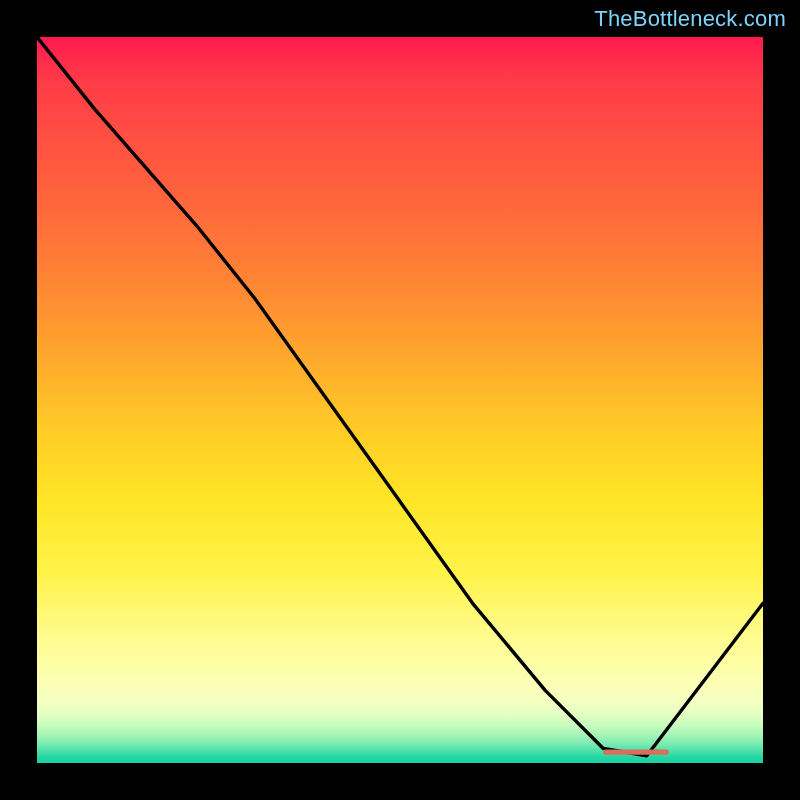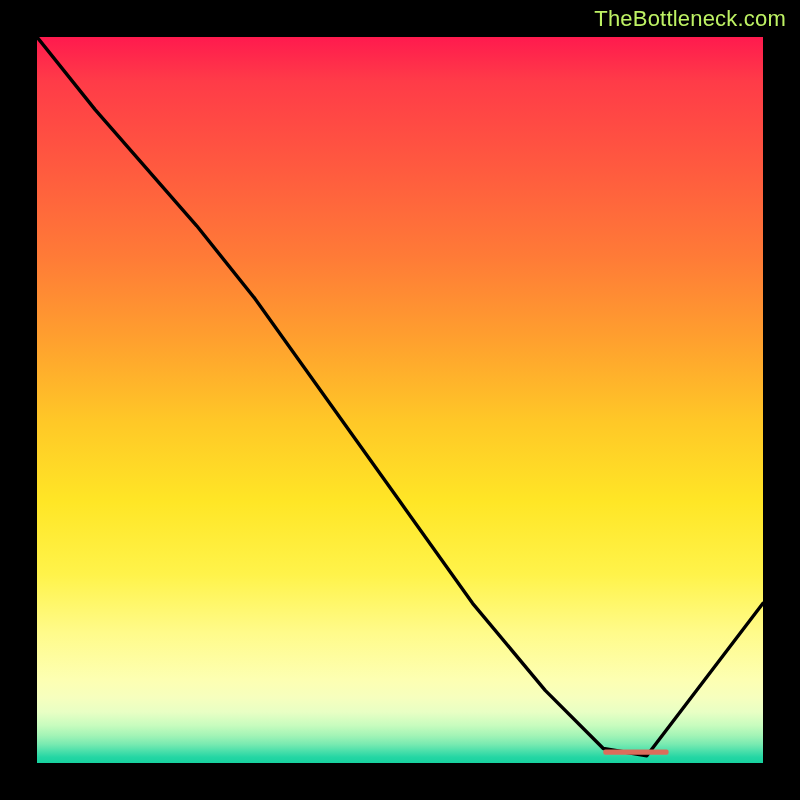--- a/index.html
+++ b/index.html
@@ -13,21 +13,21 @@
   }
   .wrap {
     position: relative;
     width: 800px;
     height: 800px;
   }
   .watermark {
     position: absolute;
     top: 6px;
     right: 14px;
-    color: #bef264;
+    color: #7dd3fc;
     font-size: 22px;
     font-weight: 500;
     letter-spacing: 0.2px;
     user-select: none;
   }
   .plot {
     position: absolute;
     left: 37px;
     top: 37px;
     width: 726px;

